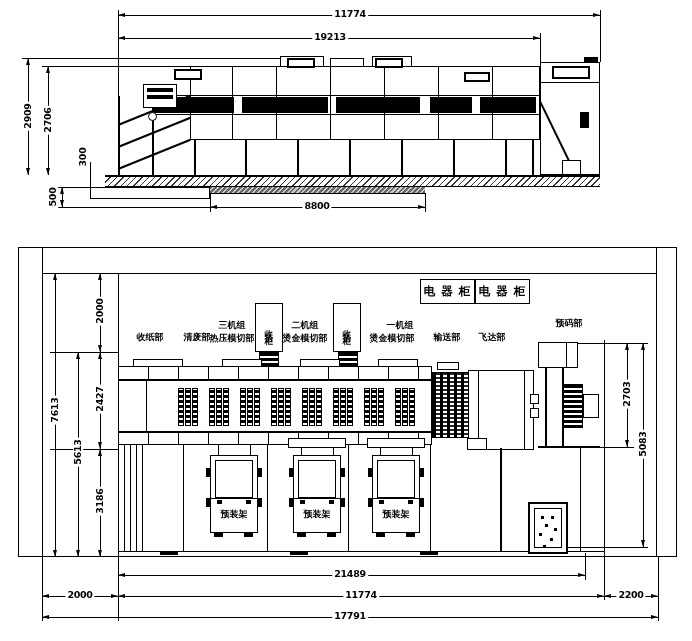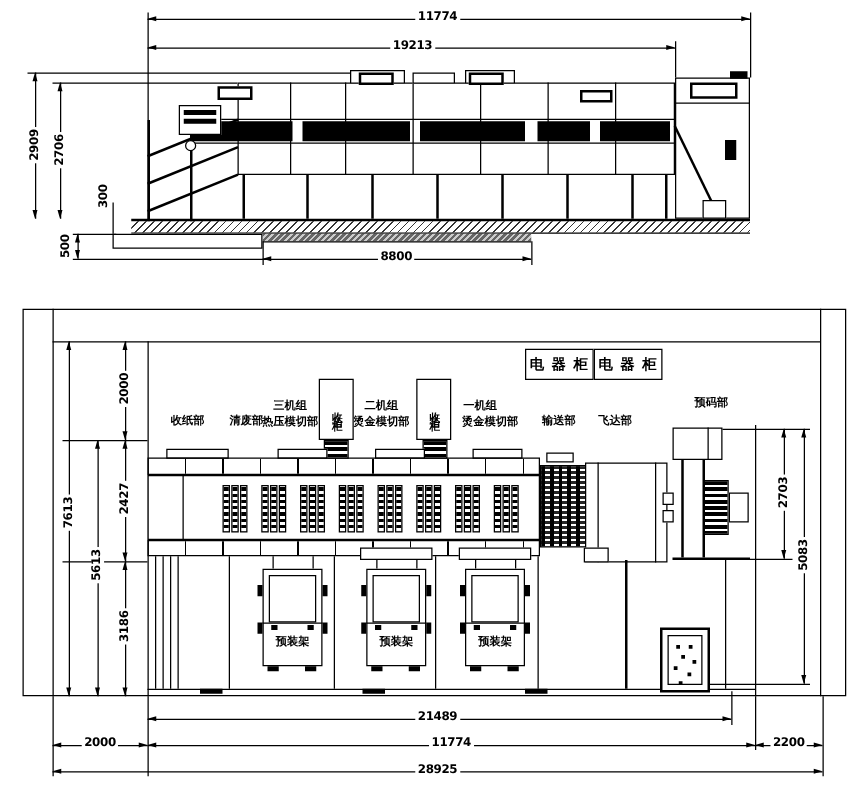--- a/index.html
+++ b/index.html
@@ -151,21 +151,21 @@
     <div class="cab" style="left:475px;top:279px;width:55px;height:25px">
       <span>电 器 柜</span>
     </div>
 
     <div class="cn" style="left:150px;top:332px">收纸部</div>
     <div class="cn" style="left:197px;top:332px">清废部</div>
     <div class="cn" style="left:232px;top:320px">三机组</div>
     <div class="cn" style="left:232px;top:333px">热压模切部</div>
     <div class="cn" style="left:305px;top:320px">二机组</div>
     <div class="cn" style="left:305px;top:333px">烫金模切部</div>
-    <div class="cn" style="left:384px;top:320px">一机组</div>
+    <div class="cn" style="left:400px;top:320px">一机组</div>
     <div class="cn" style="left:392px;top:333px">烫金模切部</div>
     <div class="cn" style="left:447px;top:332px">输送部</div>
     <div class="cn" style="left:492px;top:332px">飞达部</div>
     <div class="cn" style="left:569px;top:318px">预码部</div>
 
     <div class="vbox" style="left:255px;top:303px;width:28px;height:49px">
       <span class="cnv">收箔柜</span>
     </div>
     <div class="pal" style="left:259px;top:352px;width:20px;height:15px"></div>
     <div class="vbox" style="left:333px;top:303px;width:28px;height:49px">
@@ -330,15 +330,15 @@
     <div class="ln" style="left:658px;top:557px;width:1px;height:64px"></div>
     <div class="dh" style="left:118px;top:575px;width:467px"></div>
     <div class="dl" style="left:350px;top:569px">21489</div>
     <div class="dh" style="left:42px;top:596px;width:76px"></div>
     <div class="dl" style="left:80px;top:590px">2000</div>
     <div class="dh" style="left:118px;top:596px;width:486px"></div>
     <div class="dl" style="left:361px;top:590px">11774</div>
     <div class="dh" style="left:604px;top:596px;width:54px"></div>
     <div class="dl" style="left:631px;top:590px">2200</div>
     <div class="dh" style="left:42px;top:617px;width:616px"></div>
-    <div class="dl" style="left:350px;top:611px">28925</div>
+    <div class="dl" style="left:350px;top:611px">17791</div>
   </div>
 </div>
 
 </body></html>

